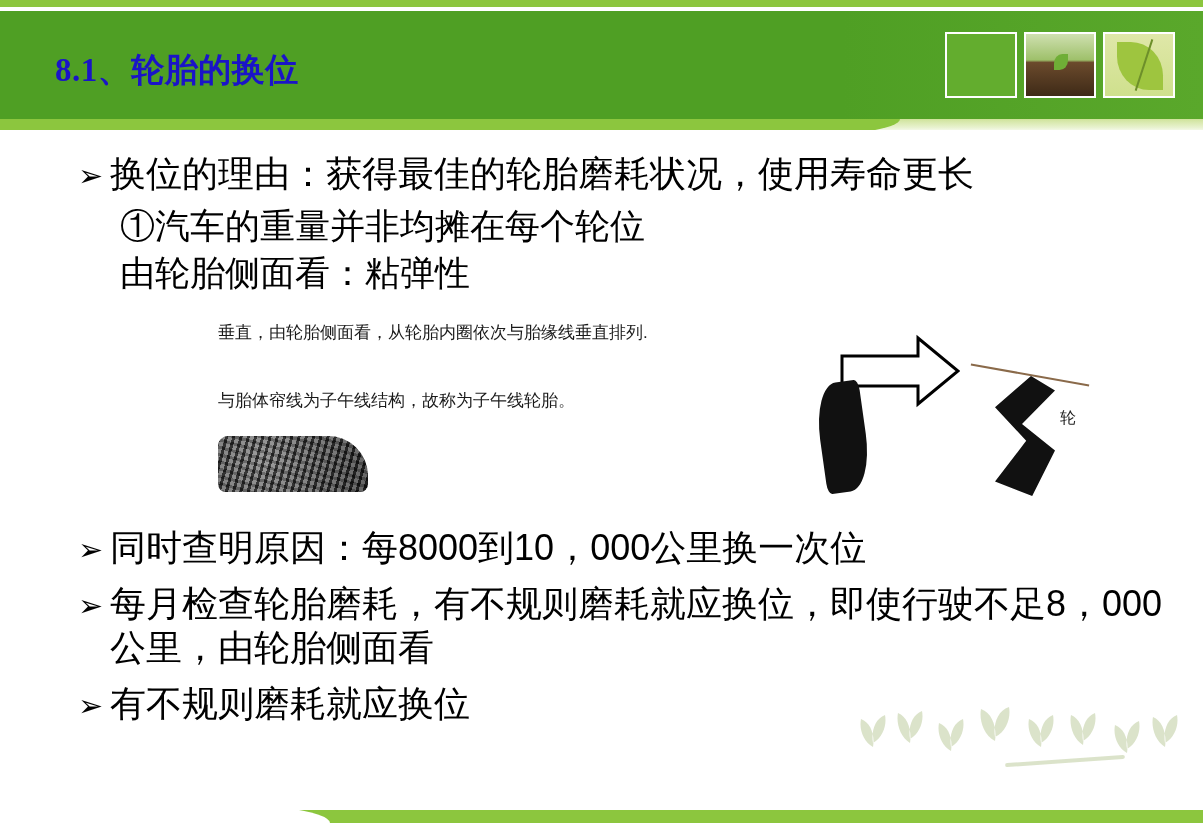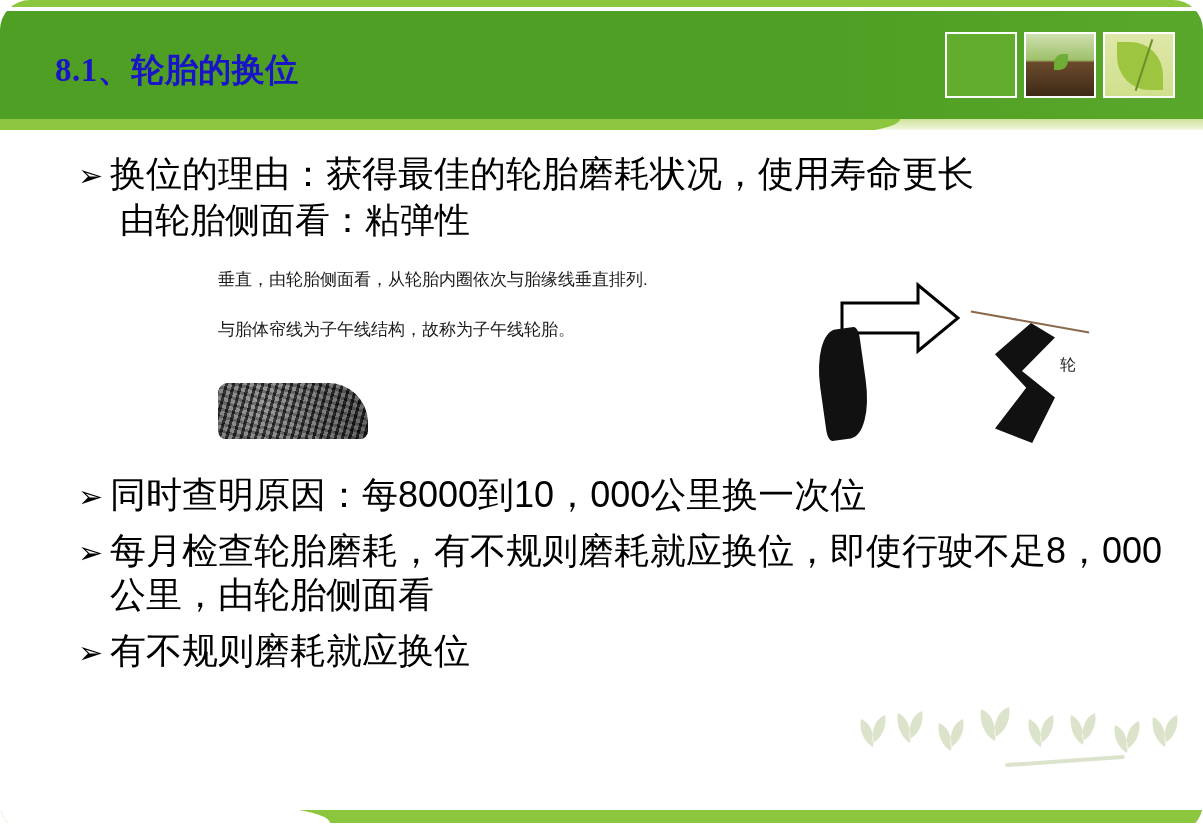--- a/index.html
+++ b/index.html
@@ -12,21 +12,20 @@
     background: #ffffff;
     font-family: "Liberation Sans", sans-serif;
     overflow: hidden;
   }
   .slide {
     position: relative;
     width: 1203px;
     height: 833px;
     background: #ffffff;
     overflow: hidden;
-    border-radius: 30px;
   }
 
   
   .top-stripe-1 {
     position: absolute;
     left: 0; top: 0;
     width: 1203px; height: 7px;
     background: #8cc63e;
   }
   .top-stripe-2 {
@@ -165,21 +164,21 @@
     position: absolute;
     left: 218px;
     top: 14px;
     width: 640px;
     font-size: 17px;
     line-height: 30px;
     color: #1a1a1a;
     font-family: "Liberation Sans", sans-serif;
   }
   .fig-text .l2 { display: block; }
-  .fig-text .l3 { display: block; margin-top: 20px; }
+  .fig-text .l3 { display: block; margin-top: 38px; }
   .fig-tire {
     position: absolute;
     left: 218px;
     top: 132px;
     width: 150px;
     height: 56px;
     background:
       radial-gradient(circle at 30% 40%, #7a7a7a 0%, #4b4b4b 60%, #2d2d2d 100%);
     border-radius: 10px 40px 8px 8px;
     overflow: hidden;
@@ -295,20 +294,21 @@
     <div class="thumb thumb-3"></div>
   </div>
 
   <div class="content">
 
     <div class="bullet" style="margin-top:2px;">
       <span class="arrow">➢</span>
       <span>换位的理由：获得最佳的轮胎磨耗状况，使用寿命更长</span>
     </div>
 
+    <div class="sub-line" style="margin-top:6px;">①汽车的重量并非均摊在每个轮位</div>
     <div class="sub-line">由轮胎侧面看：粘弹性</div>
 
     <div class="figure">
       <div class="fig-text">
         <span class="l1">垂直，由轮胎侧面看，从轮胎内圈依次与胎缘线垂直排列.</span>
         <span class="l3">与胎体帘线为子午线结构，故称为子午线轮胎。</span>
       </div>
       <div class="fig-tire"></div>
 
       <svg class="fig-arrow" viewBox="0 0 120 78">

